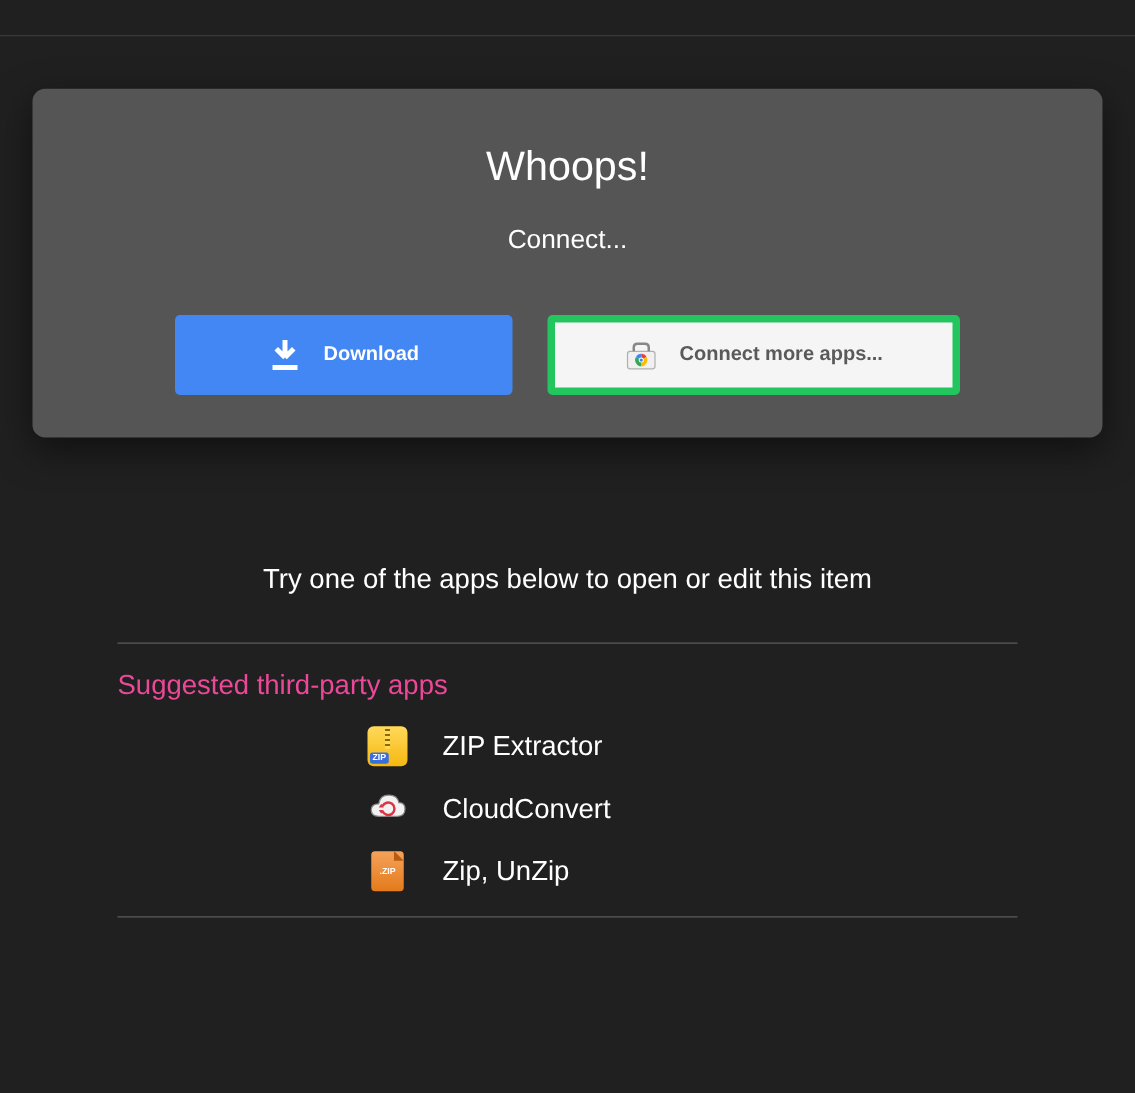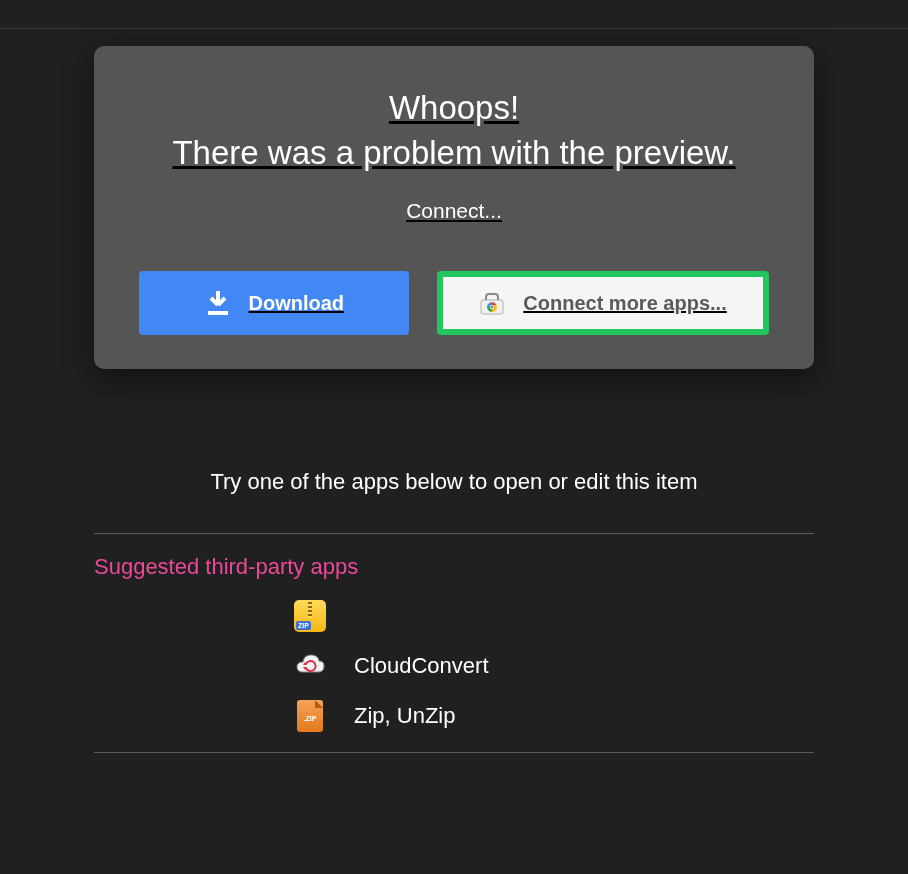--- a/index.html
+++ b/index.html
@@ -16,26 +16,25 @@
     }
     .top-divider {
       width: 100%;
       height: 1px;
       background: #3a3a3a;
       margin-top: 28px;
     }
     .card {
       background: #555555;
       border-radius: 10px;
-      width: 720px;
-      margin: 17px auto 0;
+      width: 856px;
+      margin: 42px auto 0;
       padding: 40px 28px 34px;
       box-shadow: 0 10px 30px rgba(0,0,0,0.5);
       text-align: center;
-      text-decoration: underline;
     }
     .card h1 {
       color: #fff;
       font-weight: 400;
       font-size: 33px;
       line-height: 1.35;
       margin-bottom: 24px;
     }
     .retrying {
       color: #fff;
@@ -47,21 +46,21 @@
       display: flex;
       justify-content: center;
       gap: 28px;
     }
     .btn {
       display: inline-flex;
       align-items: center;
       justify-content: center;
       height: 64px;
       border-radius: 4px;
-      font-size: 20px;
+      font-size: 16px;
       font-weight: bold;
       cursor: pointer;
       border: none;
       gap: 18px;
       padding: 0 36px;
     }
     .btn-download {
       background: #4387f5;
       color: #fff;
       min-width: 270px;
@@ -182,21 +181,20 @@
     }
   </style>
 </head>
 <body>
 
 <div class="top-divider"></div>
 
 <div class="card">
   <h1>
     <span>Whoops!</span><br>
-    <span>There was a problem with the preview.</span>
   </h1>
   <div class="retrying">Connect...</div>
   <div class="buttons">
     <button class="btn btn-download">
       <span class="download-icon">
         <svg width="26" height="28" viewBox="0 0 26 28">
           <path d="M13 2 L13 16 M13 16 L6 9 M13 16 L20 9" stroke="#fff" stroke-width="4" fill="none" stroke-linecap="butt"></path>
           <rect x="3" y="22" width="20" height="4" fill="#fff"></rect>
         </svg>
       </span>
@@ -222,20 +220,21 @@
 </div>
 
 <div class="below">
   <div class="try-text">Try one of the apps below to open or edit this item</div>
   <div class="divider"></div>
   <div class="suggested-label">Suggested third-party apps</div>
   <div class="app-list">
 
     <div class="app-item">
       <div class="app-icon zip-ext-icon"></div>
+      <span class="app-name">ZIP Extractor</span>
     </div>
 
     <div class="app-item">
       <div class="app-icon cloud-icon">
         <svg width="32" height="32" viewBox="0 0 32 32">
           <path d="M24 22 Q30 22 30 16 Q30 11 25 11 Q24 5 17 5 Q10 5 9 12 Q3 12 3 17 Q3 22 9 22 Z" fill="#f2f2f2" stroke="#888" stroke-width="1"></path>
           <path d="M12 14 A5 5 0 1 1 12 18" fill="none" stroke="#d34" stroke-width="2"></path>
           <path d="M11 12 L13 15 L9 15 Z" fill="#d34"></path>
           <path d="M11 20 L9 17 L13 17 Z" fill="#d34"></path>
         </svg>

